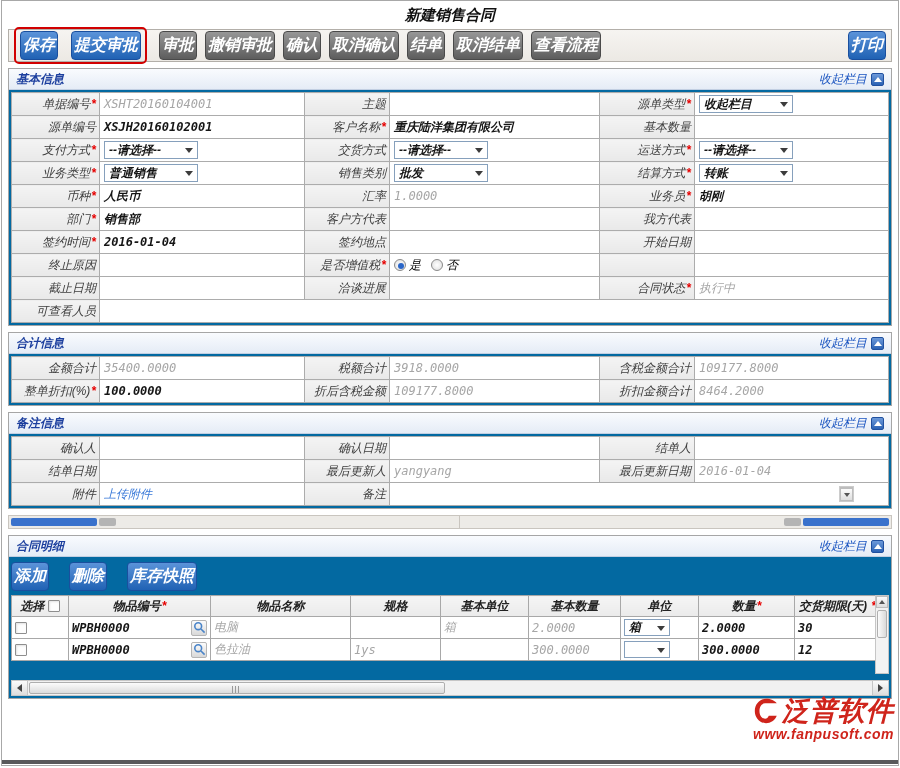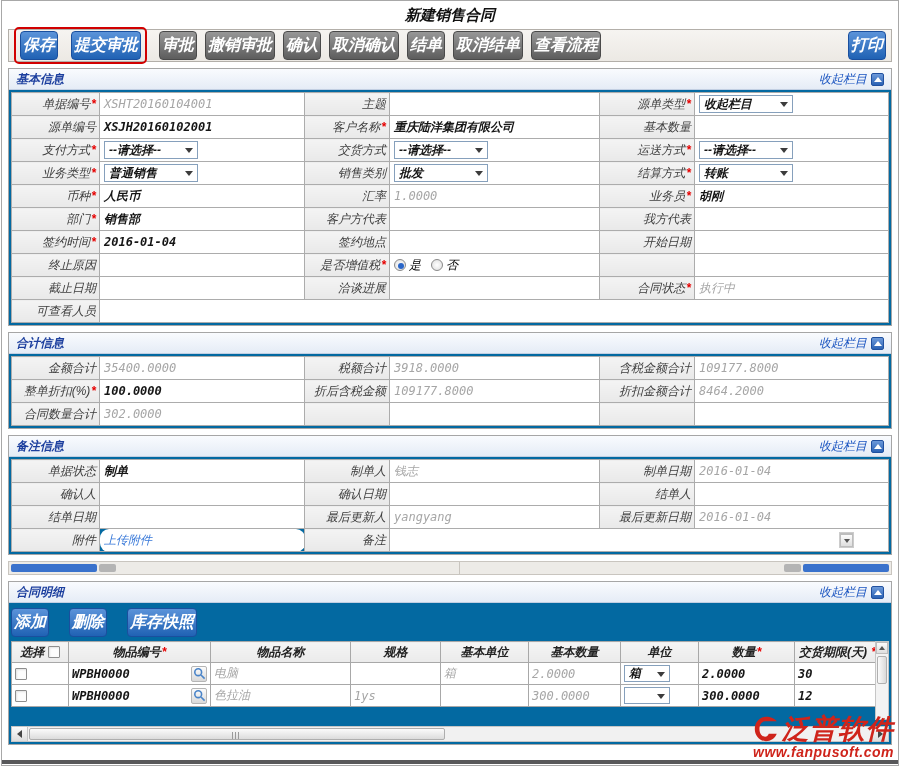--- a/index.html
+++ b/index.html
@@ -75,21 +75,21 @@
   .hscroll { height:16px; border:1px solid #c6c6c6; background:#f1f1f1; margin:6px 2px 2px; display:flex; align-items:stretch; }
   .hs-btn { width:16px; background:linear-gradient(#fbfbfb,#dddddd); display:flex; align-items:center; justify-content:center; cursor:pointer; }
   .hs-btn.left { border-right:1px solid #c6c6c6; }
   .hs-btn.right { border-left:1px solid #c6c6c6; margin-left:auto; }
   .tri-left { width:0; height:0; border:4px solid transparent; border-right:5px solid #444; border-left:0; }
   .tri-right { width:0; height:0; border:4px solid transparent; border-left:5px solid #444; border-right:0; }
   .hs-thumb { width:416px; margin:1px 0 1px 1px; background:linear-gradient(#fbfbfb,#dcdcdc); border:1px solid #aeaeae; border-radius:2px; position:relative; cursor:pointer; }
   .hs-thumb::after { content:""; position:absolute; left:50%; top:3px; width:9px; height:7px; margin-left:-5px; background:repeating-linear-gradient(90deg,#9a9a9a 0 1px,transparent 1px 3px); }
 
   
-  .watermark { position:absolute; right:4px; bottom:6px; text-align:right; color:#cf241b; z-index:9; line-height:1; }
+  .watermark { position:absolute; right:4px; bottom:24px; text-align:right; color:#cf241b; z-index:9; line-height:1; }
   .wm-row { display:flex; align-items:center; justify-content:flex-end; gap:2px; }
   .wm-brand { font-size:27px; font-weight:bold; letter-spacing:1px; }
   .wm-url { font-size:14px; font-weight:bold; margin-top:2px; letter-spacing:0.5px; }
 
   .bottom-bar { position:absolute; left:0; right:0; bottom:1px; height:4px; background:#58585a; }
 </style>
 </head>
 <body>
 
 <div class="page">
@@ -260,28 +260,20 @@
           <td class="val"><span class="mono ro">109177.8000</span></td>
         </tr>
         <tr>
           <td class="lbl"><span>整单折扣(%)</span><span class="req">*</span></td>
           <td class="val"><span class="mono ed">100.0000</span></td>
           <td class="lbl"><span>折后含税金额</span></td>
           <td class="val"><span class="mono ro">109177.8000</span></td>
           <td class="lbl"><span>折扣金额合计</span></td>
           <td class="val"><span class="mono ro">8464.2000</span></td>
         </tr>
-        <tr>
-          <td class="lbl"><span>合同数量合计</span></td>
-          <td class="val"><span class="mono ro">302.0000</span></td>
-          <td class="lbl"></td>
-          <td class="val"></td>
-          <td class="lbl"></td>
-          <td class="val"></td>
-        </tr>
       </tbody>
         </table>
     </div>
   </div>
 
   <div class="section">
     <div class="sec-head">
       <span class="sec-title">备注信息</span>
       <span class="collapse">
           <span>收起栏目</span>
@@ -292,47 +284,39 @@
       <table class="form">
         <colgroup>
             <col style="width:88px">
             <col style="width:205px">
             <col style="width:85px">
             <col style="width:210px">
             <col style="width:95px">
             <col>
           </colgroup>
         <tbody>
-            <tr>
-          <td class="lbl"><span>单据状态</span></td>
-          <td class="val"><span class="ed">制单</span></td>
-          <td class="lbl"><span>制单人</span></td>
-          <td class="val"><span class="ro">钱志</span></td>
-          <td class="lbl"><span>制单日期</span></td>
-          <td class="val"><span class="mono ro">2016-01-04</span></td>
-        </tr>
         <tr>
           <td class="lbl"><span>确认人</span></td>
           <td class="val"><span class="ro"></span></td>
           <td class="lbl"><span>确认日期</span></td>
           <td class="val"><span class="ro"></span></td>
           <td class="lbl"><span>结单人</span></td>
           <td class="val"><span class="ro"></span></td>
         </tr>
         <tr>
           <td class="lbl"><span>结单日期</span></td>
           <td class="val"><span class="ro"></span></td>
           <td class="lbl"><span>最后更新人</span></td>
           <td class="val"><span class="mono ro">yangyang</span></td>
           <td class="lbl"><span>最后更新日期</span></td>
           <td class="val"><span class="mono ro">2016-01-04</span></td>
         </tr>
         <tr>
           <td class="lbl tall" style="vertical-align:middle;margin-top:10px;"><span>附件</span></td>
-          <td class="val tall" style="vertical-align:middle;border-radius:9px;"><span class="link">上传附件</span></td>
+          <td class="val tall" style="vertical-align:middle;"><span class="link">上传附件</span></td>
           <td class="lbl tall" style="vertical-align:middle;"><span>备注</span></td>
           <td class="val tall note-cell" colspan="3">
             <span class="ed"></span>
             <span class="ta-scroll">
                   <span class="vs-btn up">
                     <span class="tri-up"></span>
                   </span>
                   <span class="vs-btn down">
                     <span class="tri-down"></span>
                   </span>

